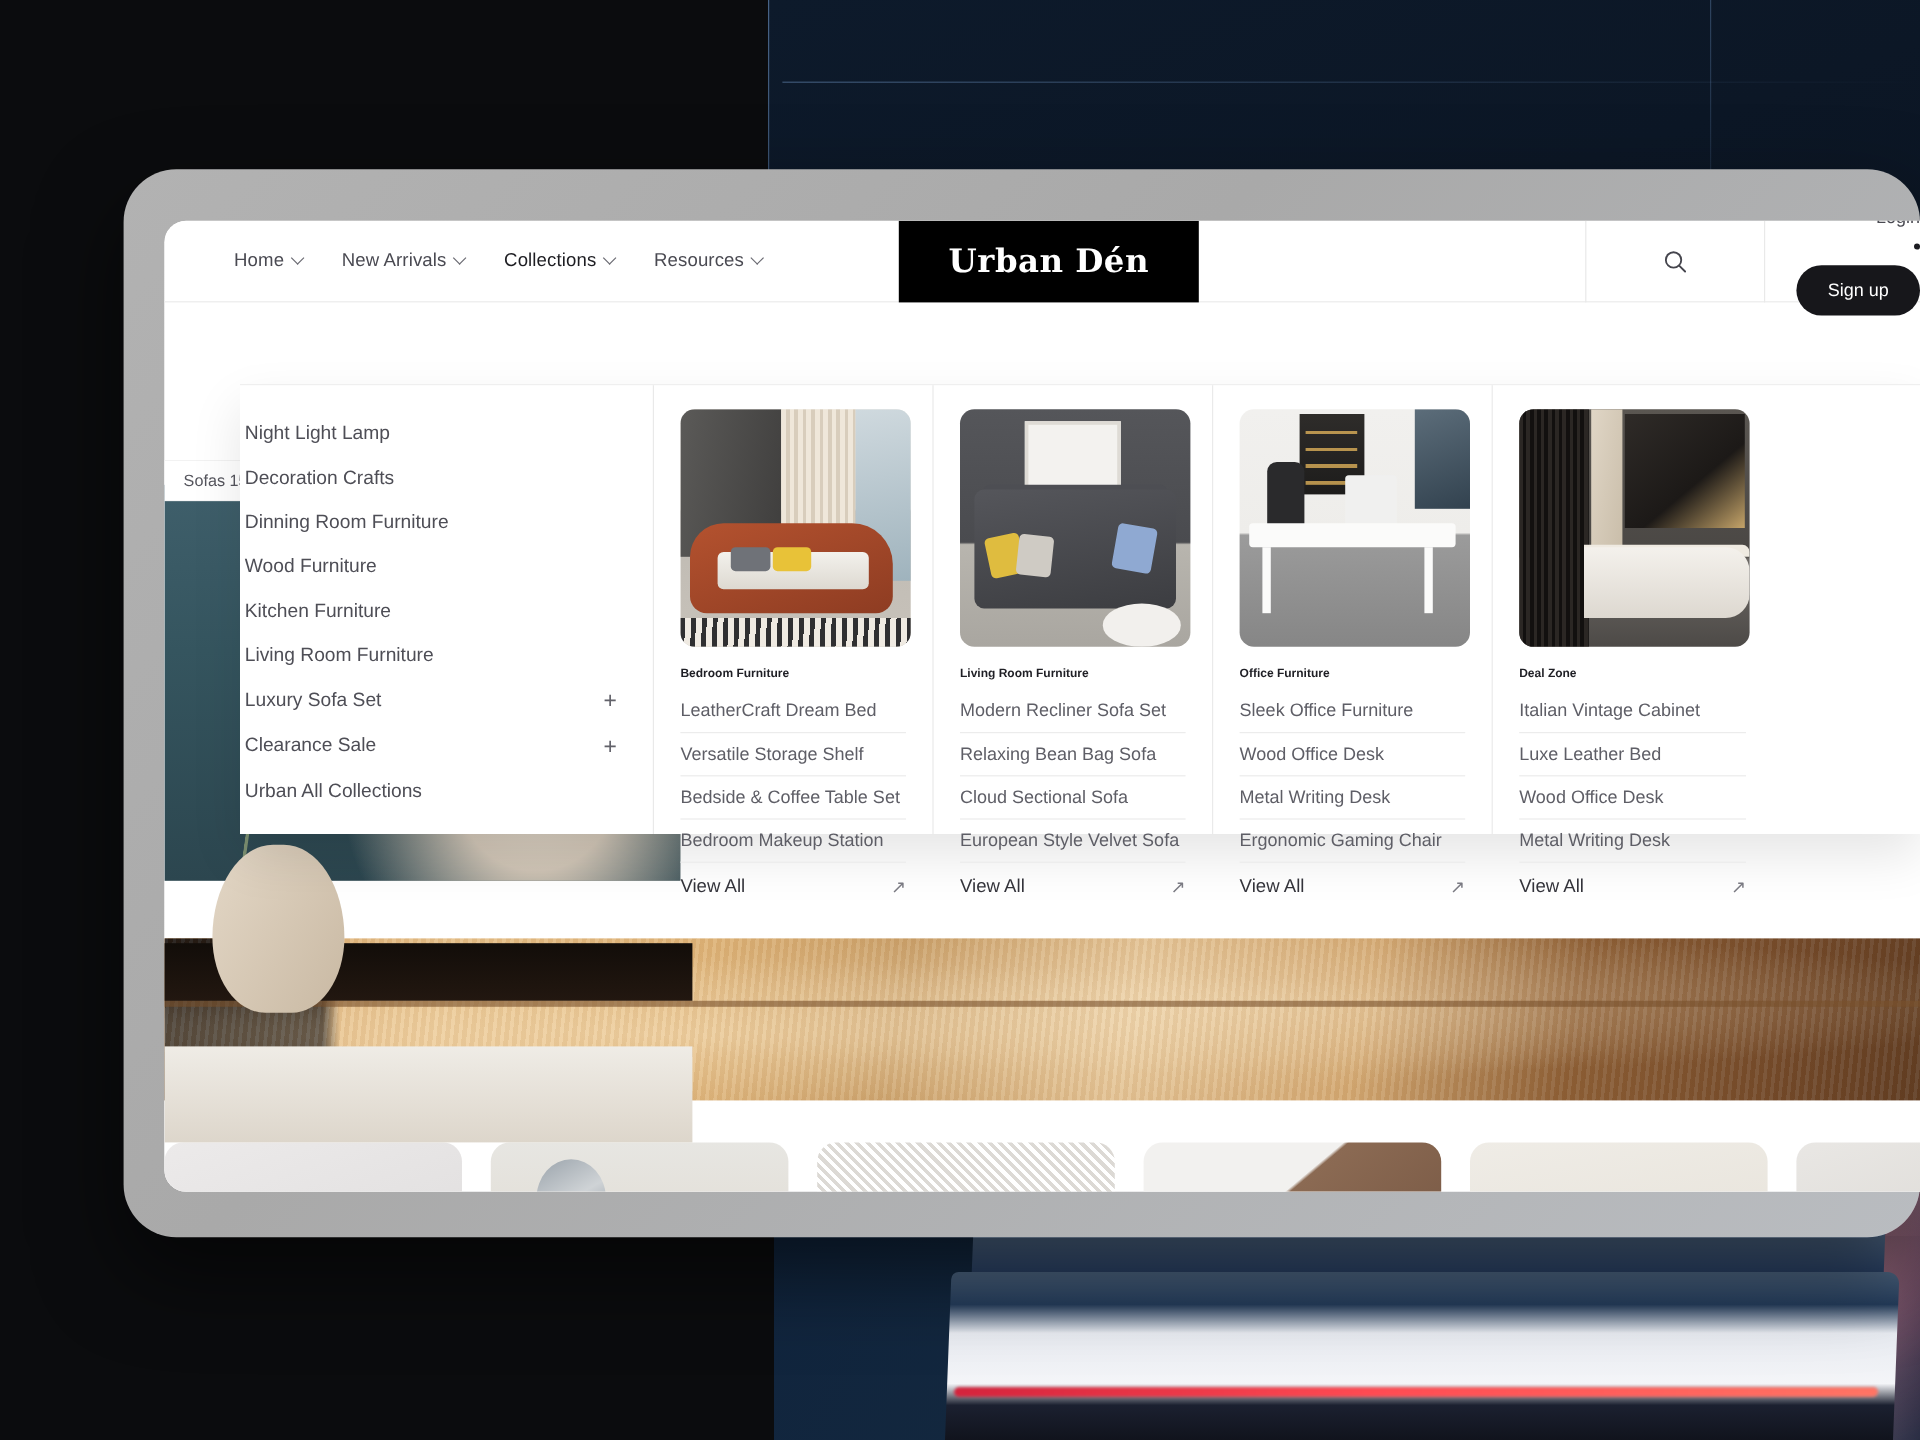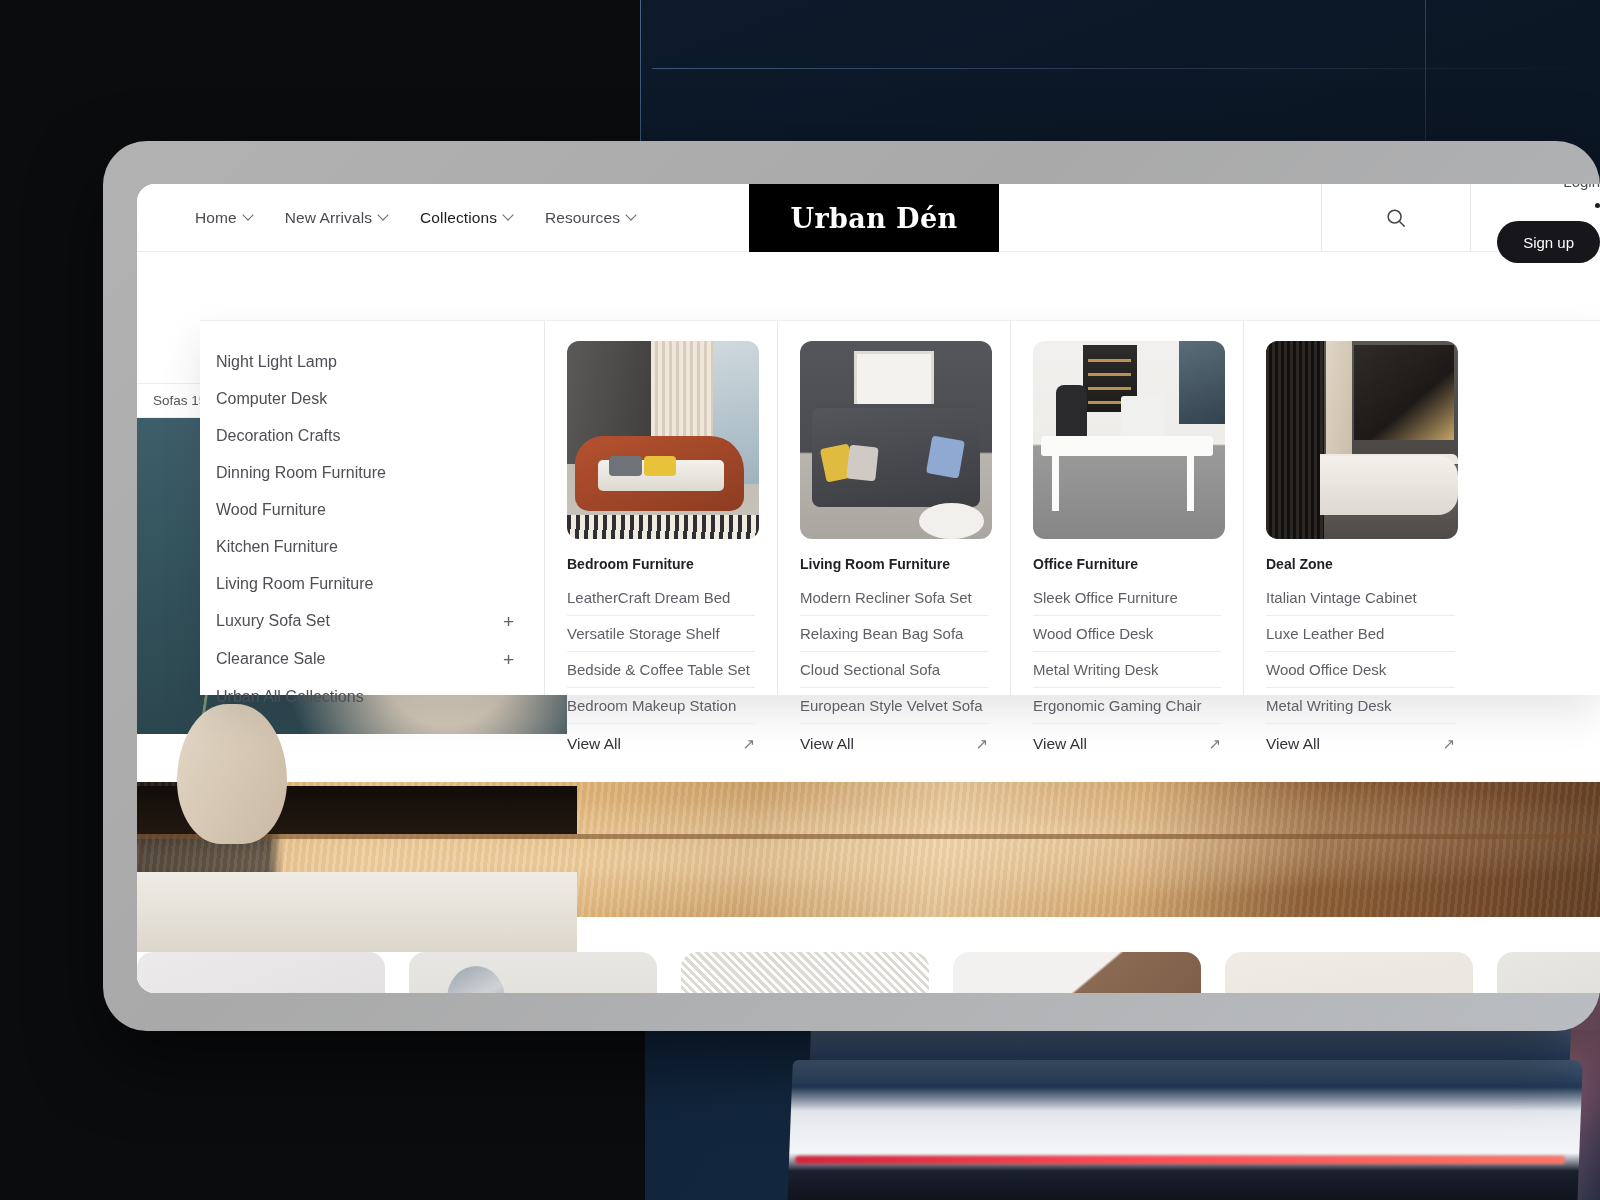--- a/index.html
+++ b/index.html
@@ -192,21 +192,21 @@
     background:#f6f4f0; border:5px solid #eae5db; }
   .t6{ background:linear-gradient(160deg,#e9e7e4,#d4d1cc); }
 
   
   .mega{
     position:absolute; left:63px; top:68px; right:0; height:375px;
     background:#fff; z-index:20; display:flex;
     box-shadow:0 18px 40px rgba(0,0,0,.10);
     border-top:1px solid #efefef;
   }
-  .mega-list{ width:345px; flex:none; padding:22px 0 0 16px; border-right:1px solid #e9e9e9; }
+  .mega-list{ width:345px; flex:none; padding:22px 0 0 4px; border-right:1px solid #e9e9e9; }
   .mega-item{
     display:flex; align-items:center; justify-content:space-between;
     padding:9.5px 30px 9.5px 0; font-size:16px; color:#4e4e56; cursor:pointer;
   }
   .mega-item .plus{ font-size:19px; color:#62626a; line-height:1; }
 
   .mega-cols{ flex:1; display:flex; min-width:0; }
   .mega-col{
     width:233px; flex:none; padding:20px 22px 0 22px; border-right:1px solid #eaeaea;
   }
@@ -273,21 +273,21 @@
     background:repeating-linear-gradient(90deg,#2b2724 0 3px,#12100f 3px 6px); }
   .img-deal .column{ position:absolute; left:31%; top:0; width:14%; height:62%;
     background:linear-gradient(100deg,#e0d6c6,#c9bda9); }
   .img-deal .art{ position:absolute; left:46%; top:2%; width:52%; height:48%;
     background:linear-gradient(140deg,#2f2b28,#1c1917 60%,#c5a469 100%); }
   .img-deal .cab{ position:absolute; left:28%; bottom:12%; width:72%; height:30%;
     background:linear-gradient(180deg,#f4f1ec,#ddd8d0); border-radius:0 20px 20px 0; }
   .img-deal .cabtop{ position:absolute; left:28%; bottom:38%; width:72%; height:5%;
     background:#efeae1; border-radius:0 6px 0 0; }
 
-  .col-title{ font-size:14px; font-weight:700; color:#1f1f25; margin:17px 0 8px; }
+  .col-title{ font-size:10px; font-weight:700; color:#1f1f25; margin:17px 0 8px; }
   .col-link{
     font-size:15px; color:#5e5e66; padding:9px 0; border-bottom:1px solid #ececec;
     cursor:pointer; white-space:nowrap;
   }
   .col-viewall{
     display:flex; align-items:flex-end; justify-content:space-between;
     font-size:15.5px; color:#33333a; padding:11px 0 0; cursor:pointer; white-space:nowrap;
   }
   .arrow-ne{ font-size:15px; color:#7a7a82; }
 </style>
@@ -374,23 +374,20 @@
         <div class="thumb t6"></div>
       </div>
 
       <div class="mega">
 
         <div class="mega-list">
           <div class="mega-item">
             <span>Night Light Lamp</span>
           </div>
           <div class="mega-item">
-            <span>Computer Desk</span>
-          </div>
-          <div class="mega-item">
             <span>Decoration Crafts</span>
           </div>
           <div class="mega-item">
             <span>Dinning Room Furniture</span>
           </div>
           <div class="mega-item">
             <span>Wood Furniture</span>
           </div>
           <div class="mega-item">
             <span>Kitchen Furniture</span>

